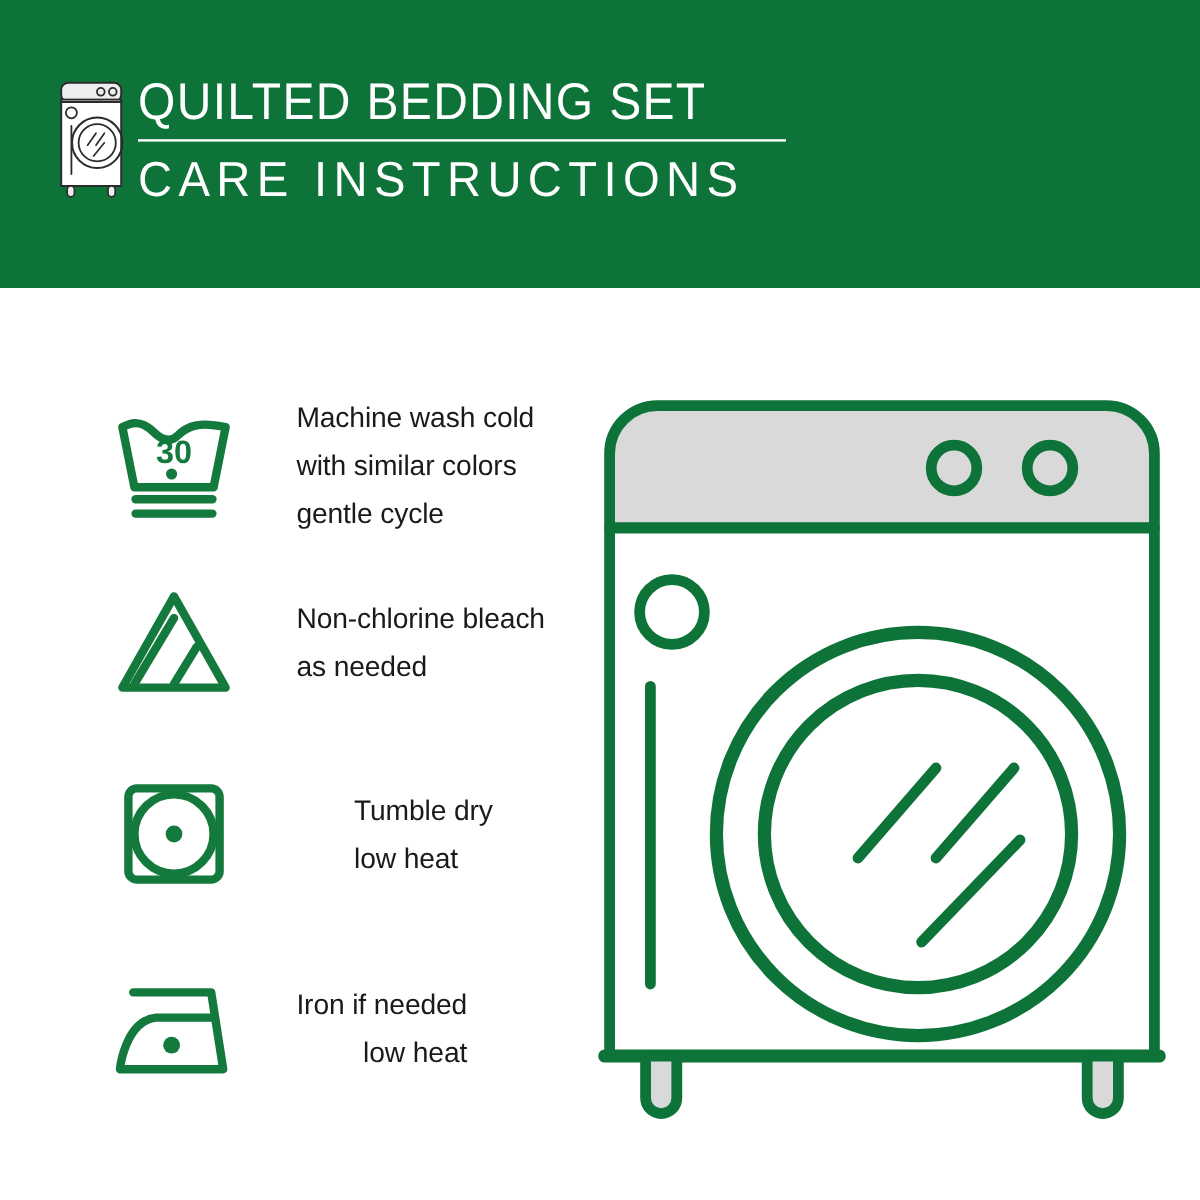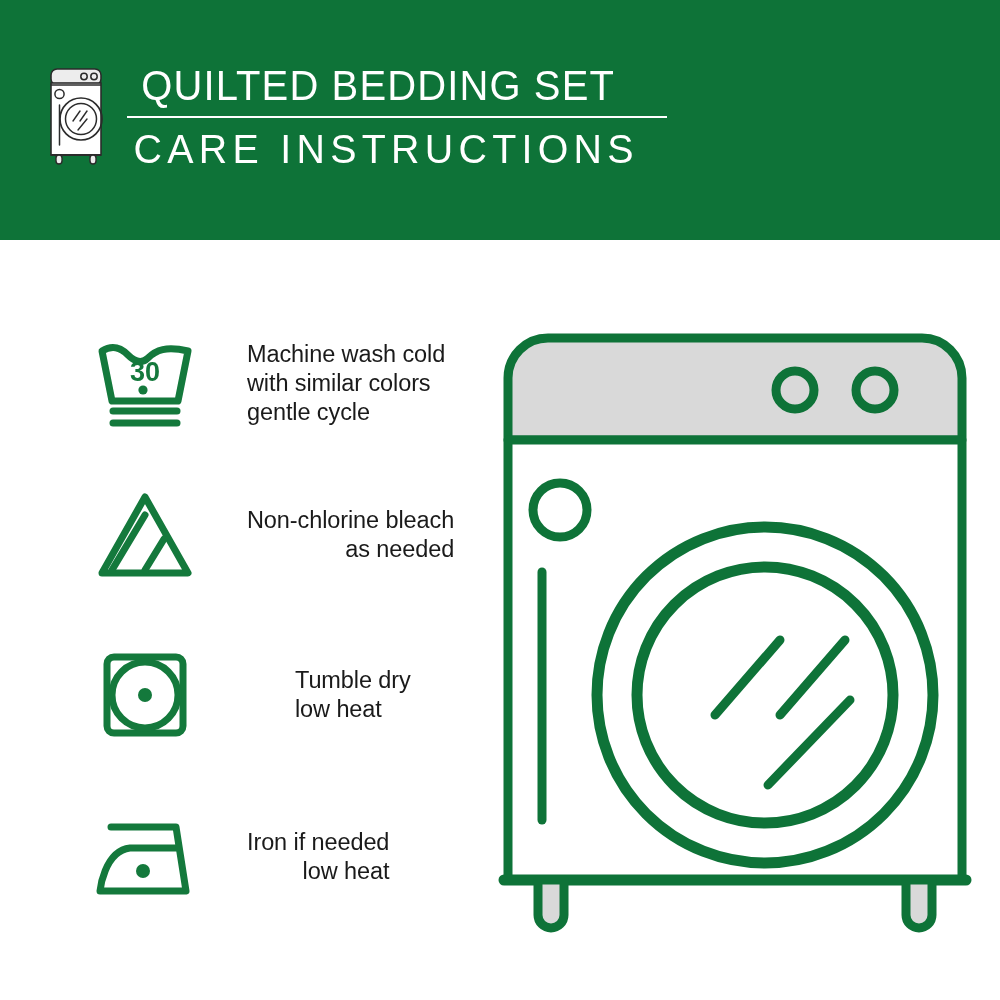--- a/index.html
+++ b/index.html
@@ -23,22 +23,21 @@
     width: 1000px;
     height: 240px;
     background: #0E7338;
   }
   #header-inner {
     position: absolute;
     left: 45px;
     top: 62px;
     display: flex;
     align-items: center;
-    gap: 18px;
-    text-align: center;
+    gap: 6px;
   }
   #header-logo {
     width: 64px;
     height: 108px;
     flex: 0 0 auto;
   }
   #header-text {
     display: flex;
     flex-direction: column;
     align-items: stretch;
@@ -92,28 +91,28 @@
     margin-left: 42px;
     flex: 0 0 auto;
     display: flex;
     align-items: center;
     justify-content: center;
   }
   .care-label {
     margin-left: 42px;
     color: #1a1a1a;
     font-size: 23.5px;
-    line-height: 29px;
+    line-height: 40px;
     letter-spacing: -0.1px;
     font-weight: 400;
     white-space: pre-line;
   }
 
   #row-wash   { top: 88px; }
-  #row-bleach { top: 240px; text-align: right; }
+  #row-bleach { top: 240px; }
   #row-dry    { top: 400px; gap: 48px; }
   #row-iron   { top: 562px; text-align: right; }
 
   
   #machine-illustration {
     position: absolute;
     left: 490px;
     top: 320px;
     width: 490px;
     height: 630px;

